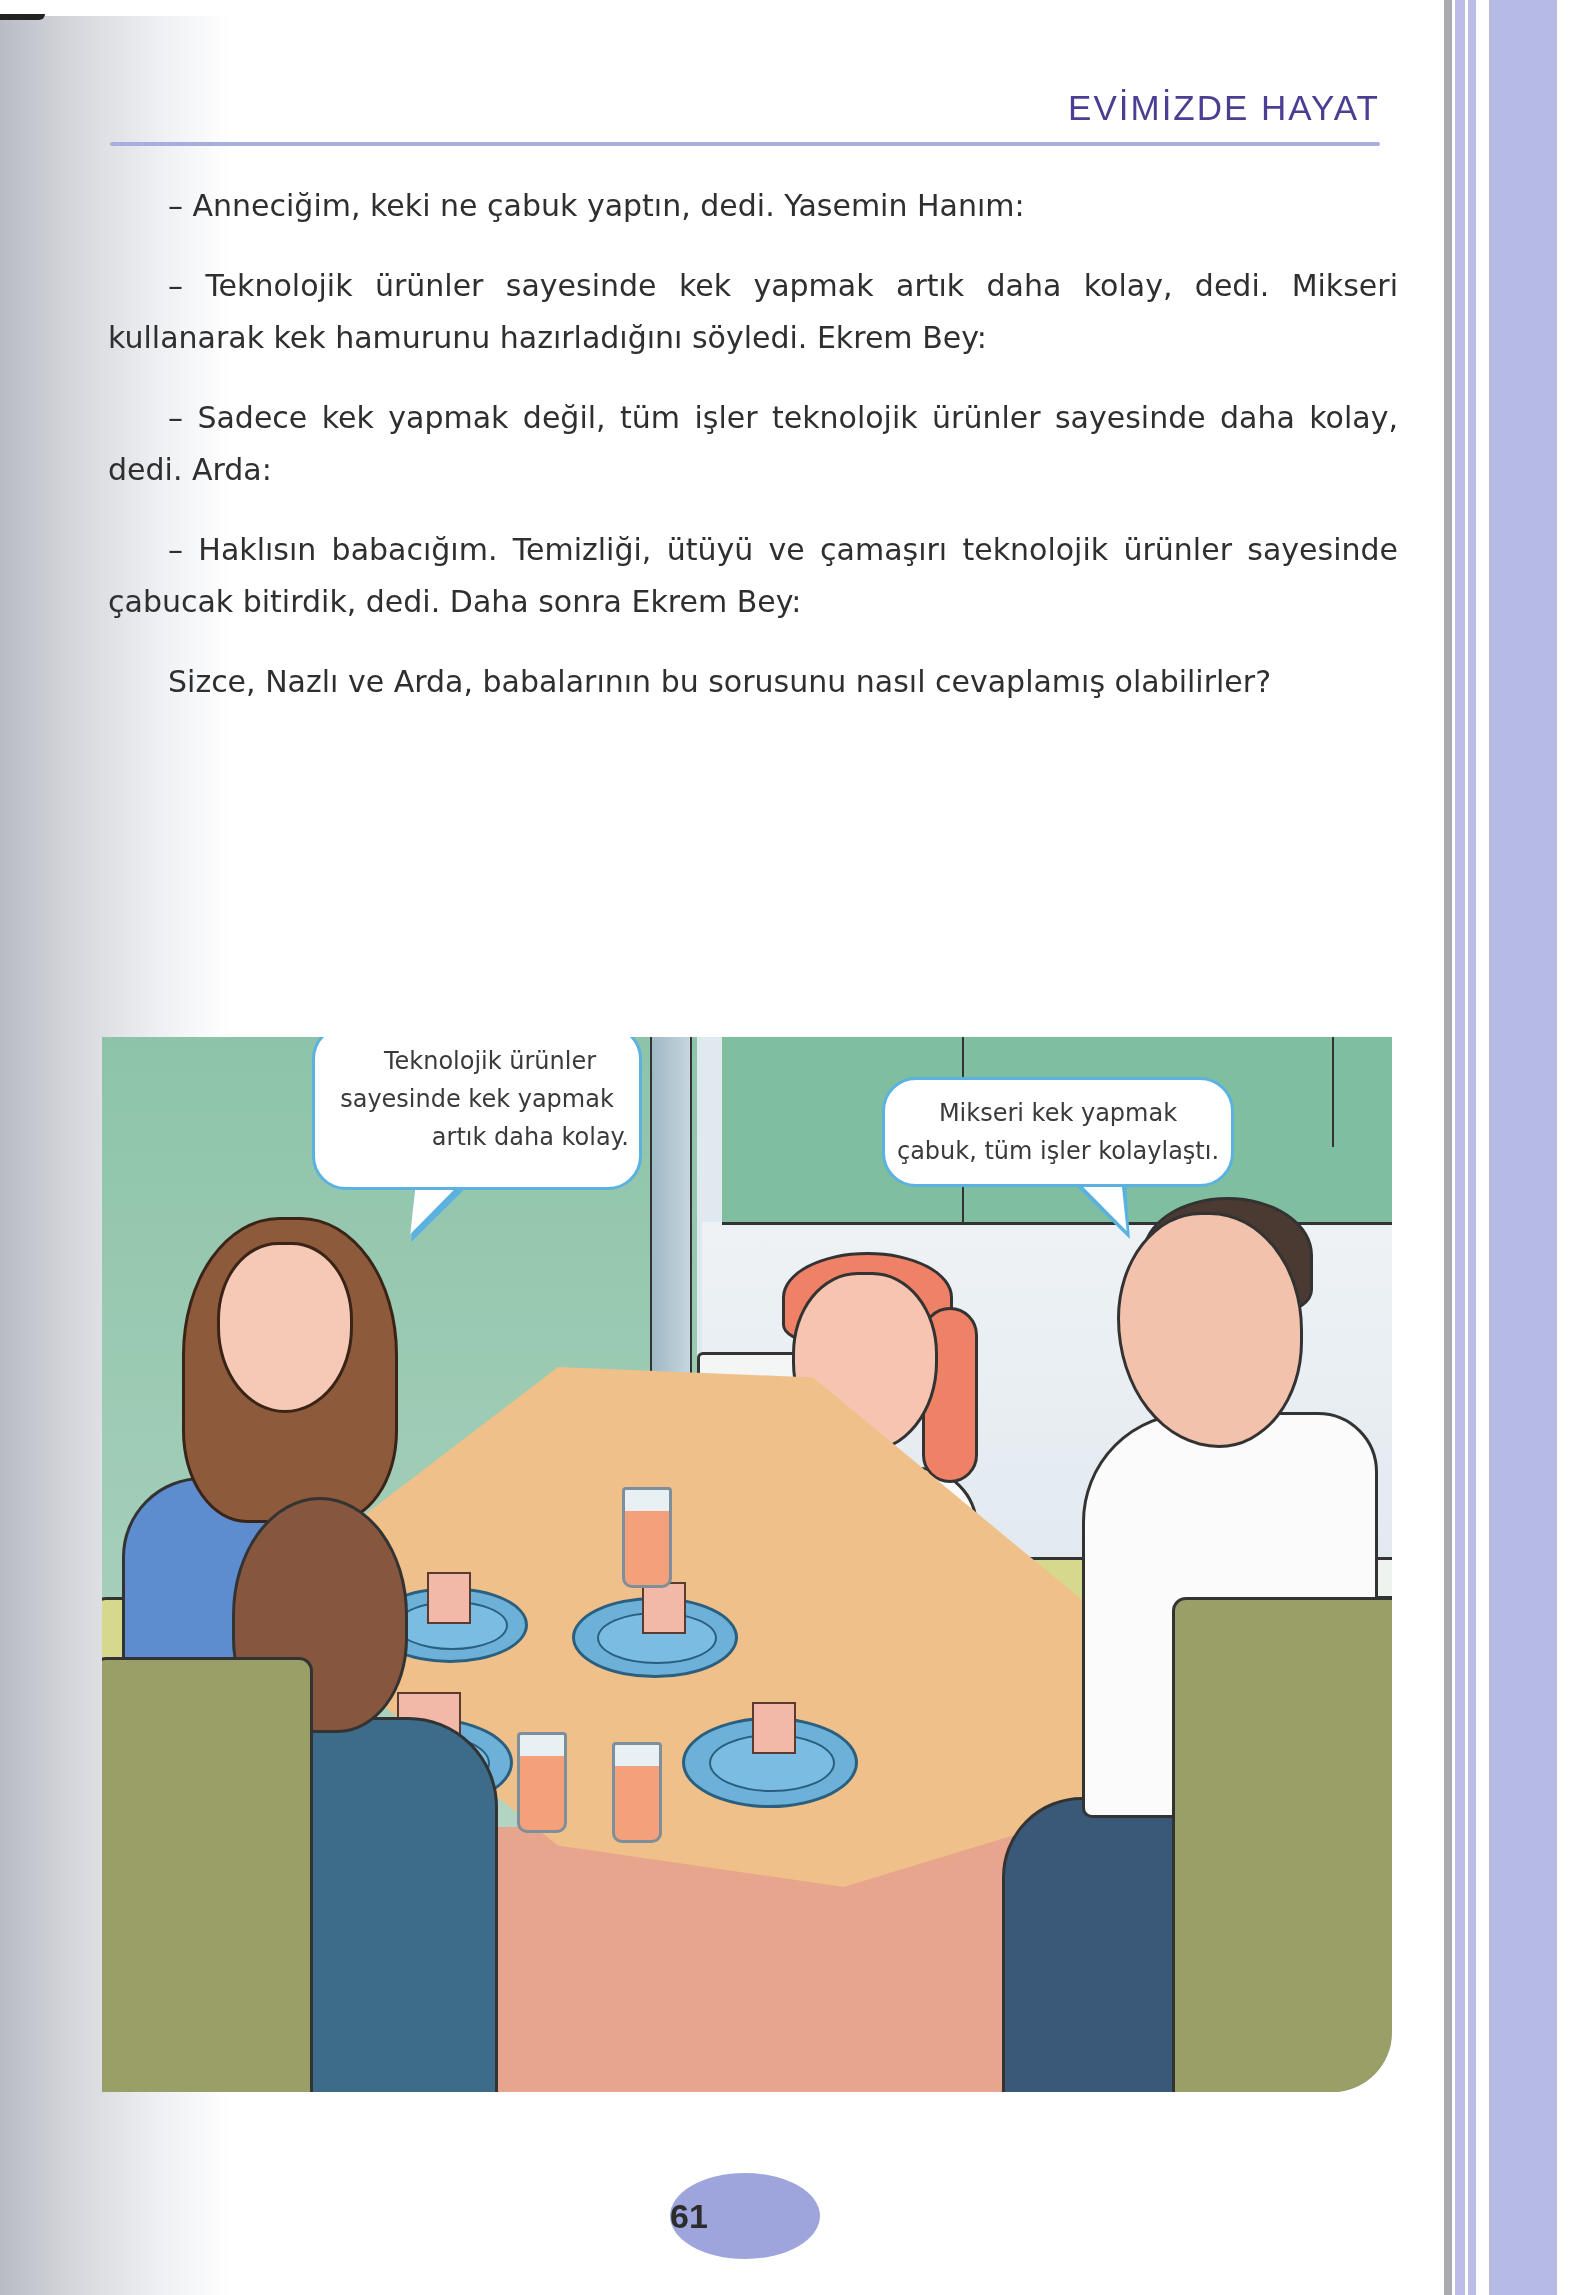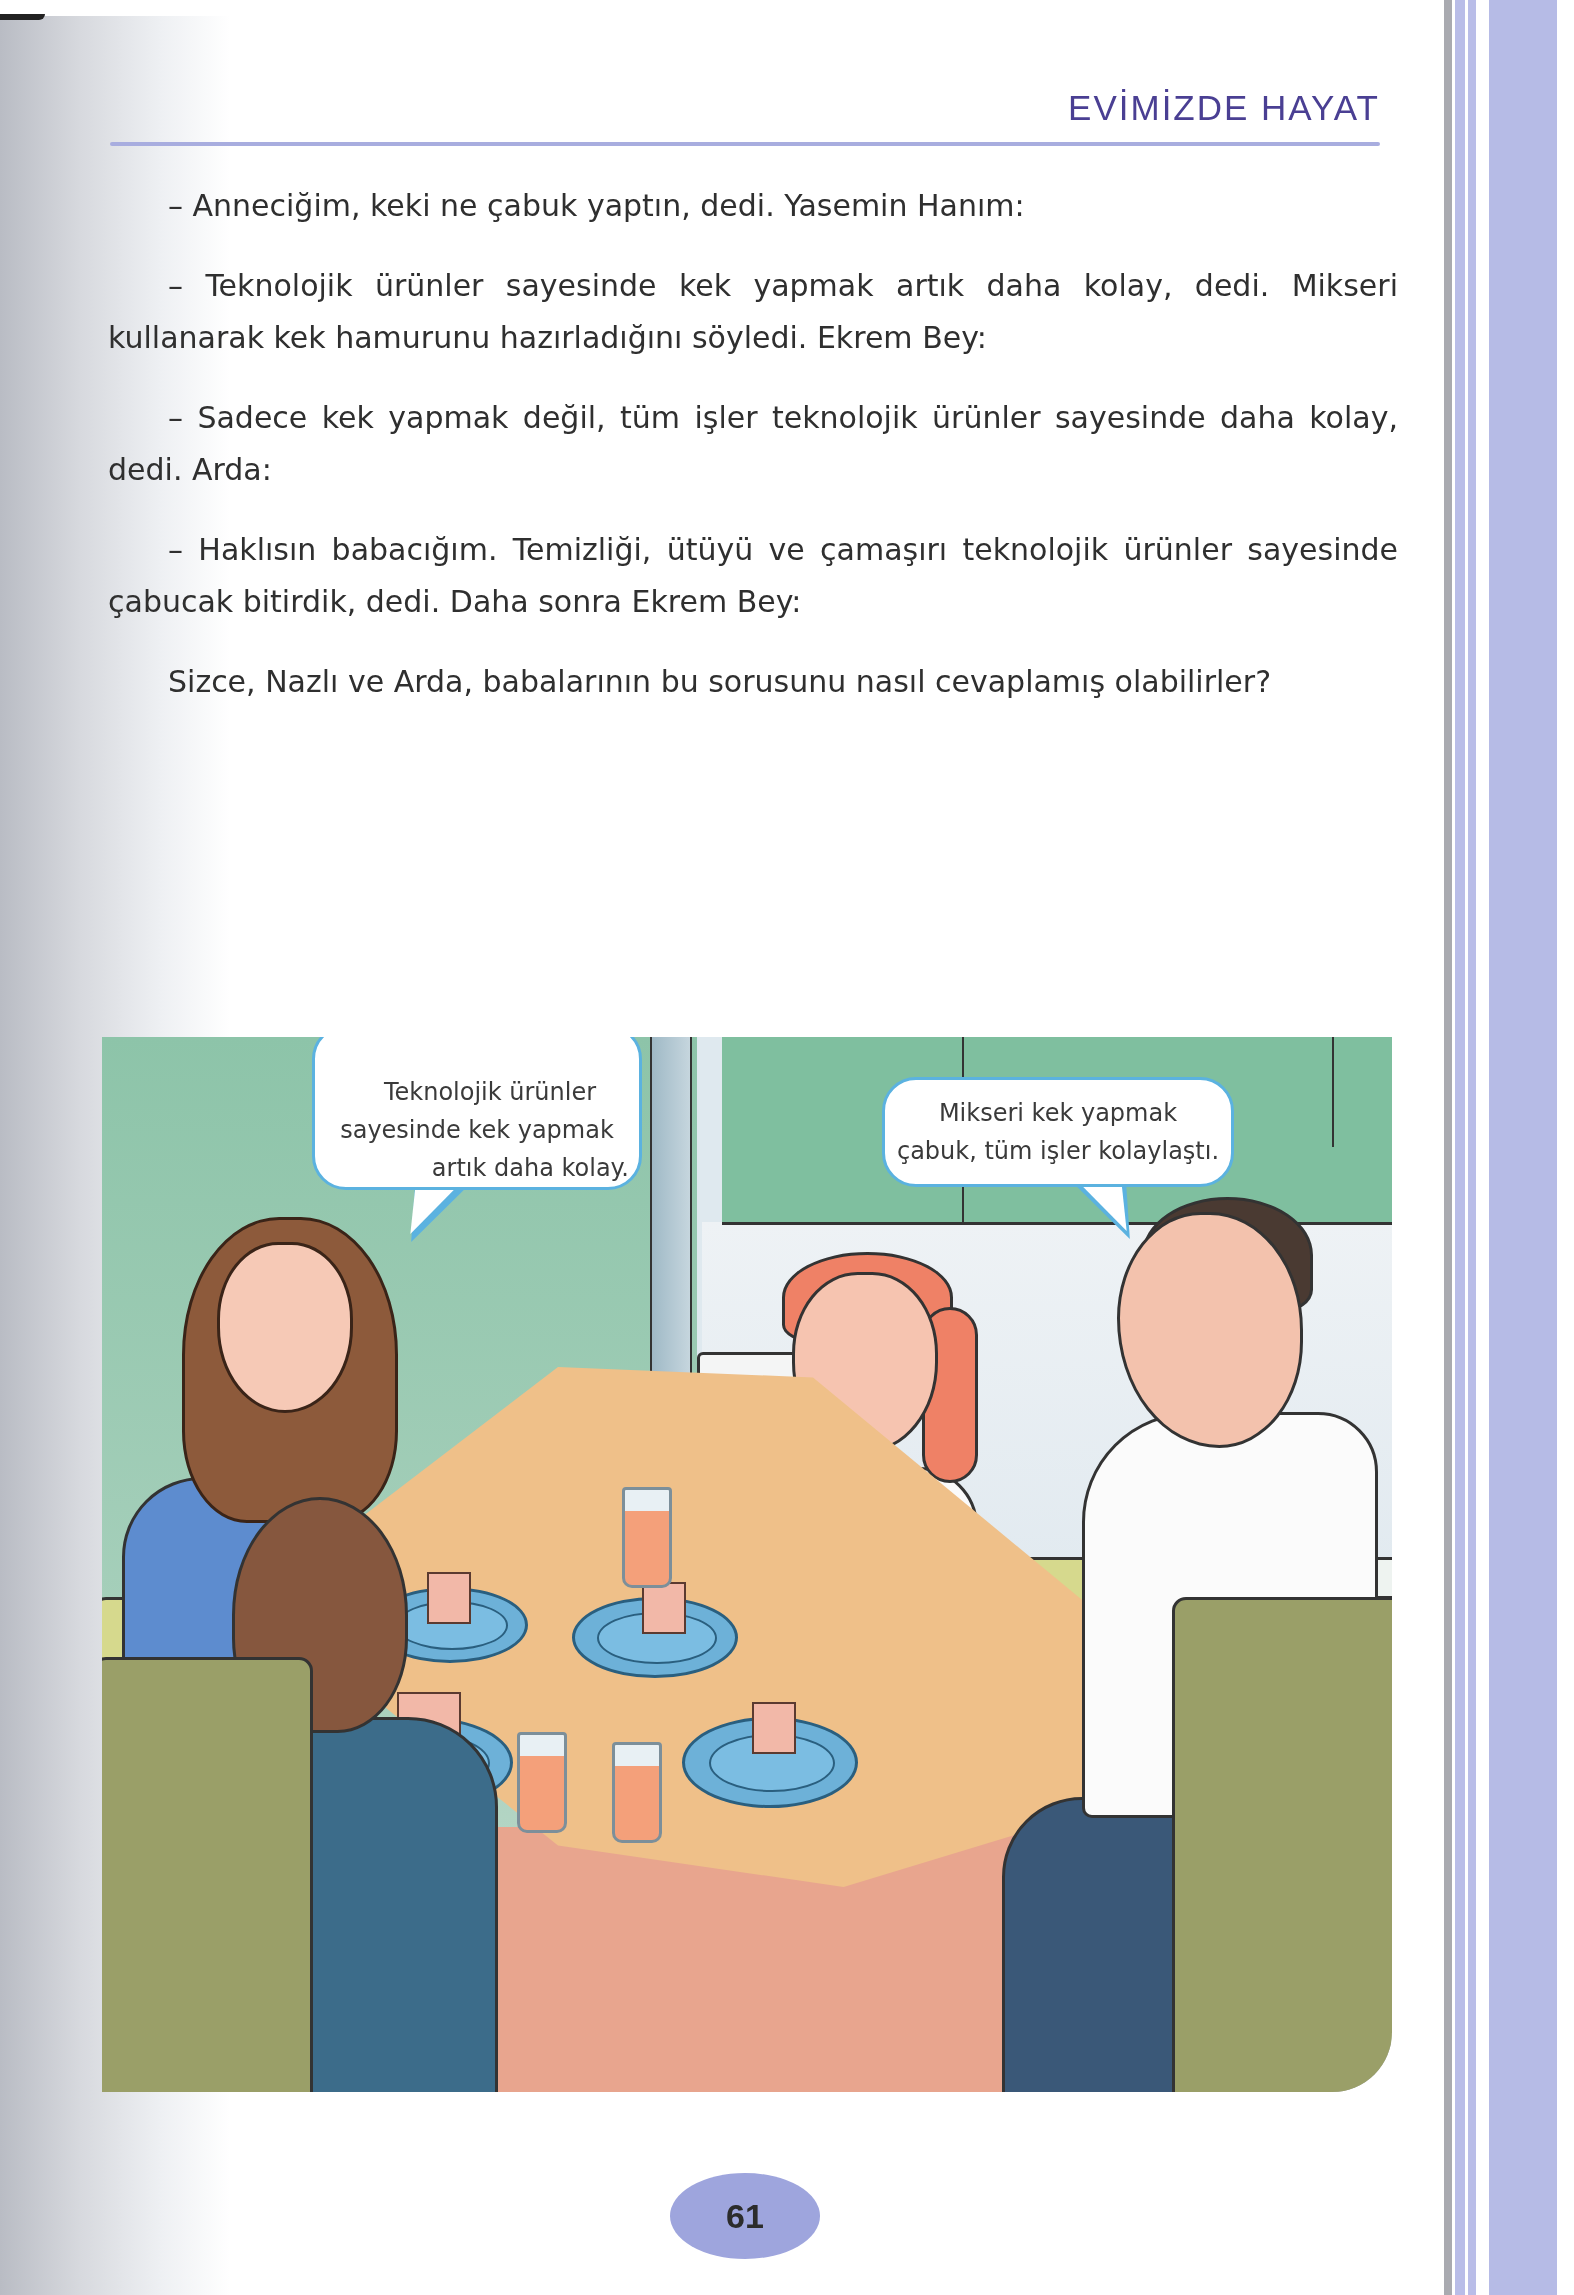--- a/index.html
+++ b/index.html
@@ -89,21 +89,21 @@
   .bubble-tail { position:absolute; width:0; height:0; }
   .bubble-1 { left:210px; top:-12px; width:330px; height:165px; }
   .bubble-2 { left:780px; top:40px; width:352px; height:110px; }
   .tail-1 { left:300px; top:150px; border-left:22px solid transparent; border-right:30px solid transparent; border-top:55px solid #5bb2e0; transform:skewX(-25deg); }
   .tail-1-in { left:302px; top:147px; border-left:18px solid transparent; border-right:26px solid transparent; border-top:50px solid #fff; transform:skewX(-25deg); }
   .tail-2 { left:985px; top:147px; border-left:30px solid transparent; border-right:22px solid transparent; border-top:55px solid #5bb2e0; transform:skewX(25deg);}
   .tail-2-in { left:987px; top:144px; border-left:26px solid transparent; border-right:18px solid transparent; border-top:50px solid #fff; transform:skewX(25deg);}
 
   .page-number {
     position:absolute; left:670px; top:2173px; width:150px; height:86px; border-radius:50%;
-    background:#9ea5dd; color:#2c2c2c; text-align:center; line-height:86px;
+    background:#9ea5dd; color:#2c2c2c; text-align:left; line-height:86px;
     font-family:"Liberation Sans", sans-serif; font-weight:bold; font-size:34px;
   }
 </style>
 </head>
 <body>
 
 <div class="page-top-white"></div>
 <div class="scan-shadow"></div>
 <div class="top-dark"></div>
 
@@ -169,21 +169,21 @@
   <div class="chair" style="left:-10px; top:620px; width:215px; height:450px; background:#9a9f68;"></div>
   <div class="dad-legs"></div>
   <div class="dad-body"></div>
   <div class="dad-hair"></div>
   <div class="dad-head"></div>
   <div class="chair" style="left:1070px; top:560px; width:230px; height:510px; background:#9a9f68;"></div>
 
   <div class="bubble-tail tail-1"></div>
   <div class="bubble-tail tail-1-in"></div>
   <div class="bubble bubble-1">
-    <div style="padding-left:26px;margin-top:31px;">Teknolojik ürünler</div>
+    <div style="padding-left:26px;">Teknolojik ürünler</div>
     <div>sayesinde kek yapmak</div>
     <div style="text-align:right;padding-left:10px;">artık daha kolay.</div>
   </div>
   <div class="bubble-tail tail-2"></div>
   <div class="bubble-tail tail-2-in"></div>
   <div class="bubble bubble-2">
     <div>Mikseri kek yapmak</div>
     <div>çabuk, tüm işler kolaylaştı.</div>
   </div>
 </div>

